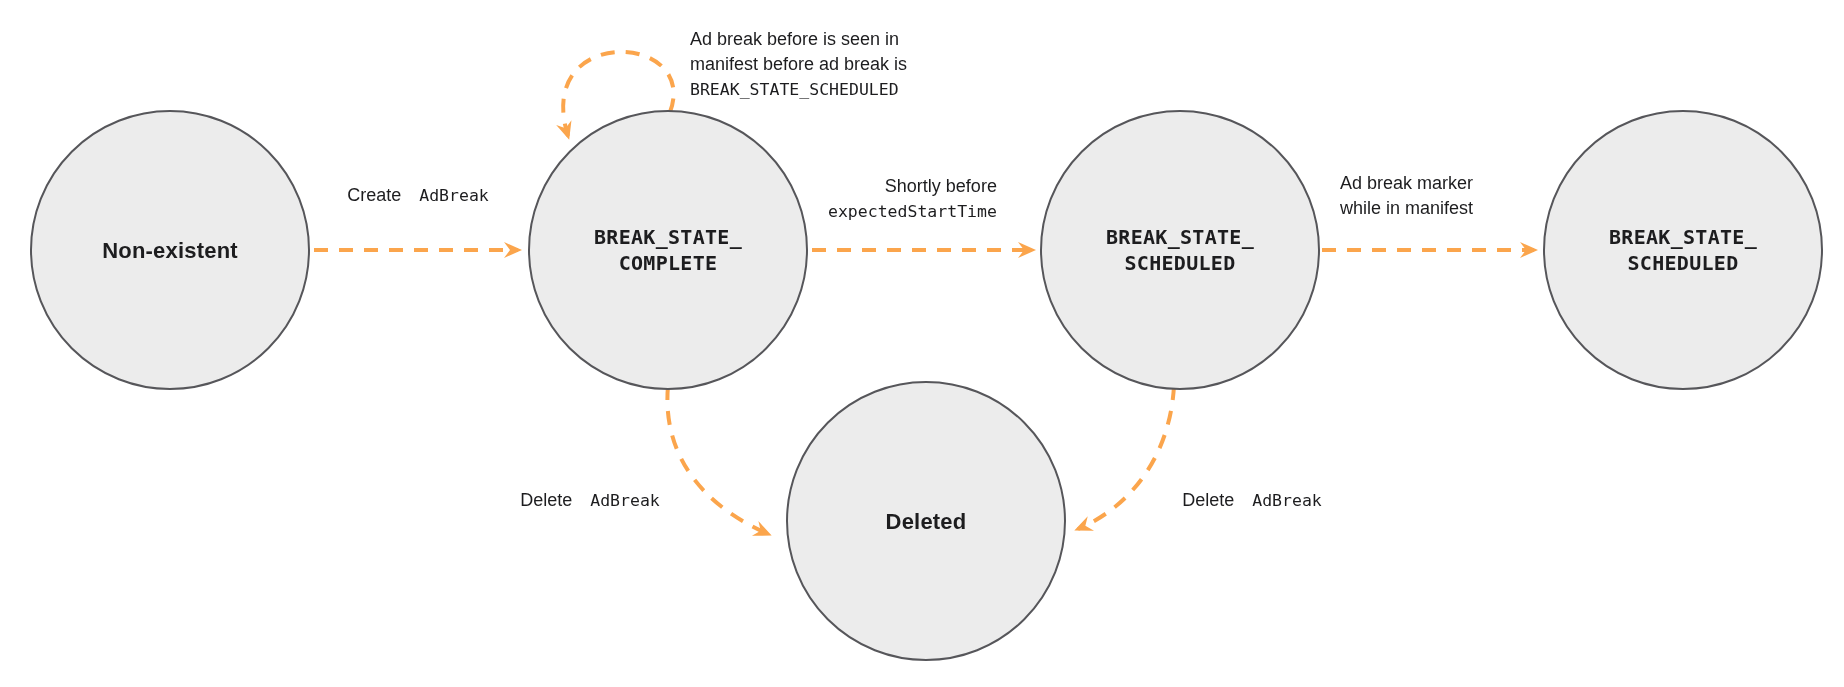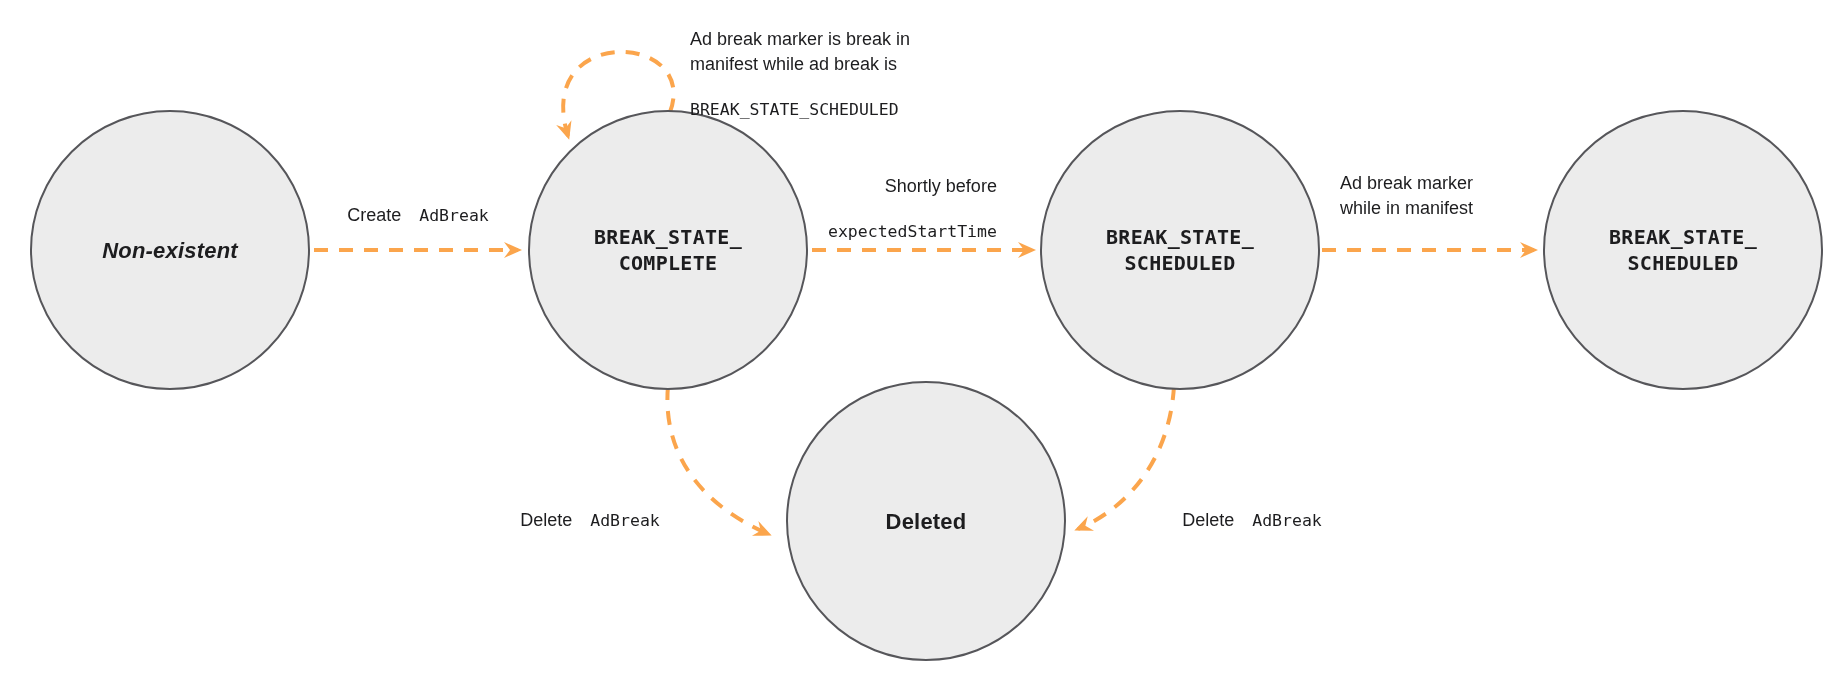--- a/index.html
+++ b/index.html
@@ -15,21 +15,21 @@
   .arrow-layer path.edge{fill:none;stroke:var(--arrow);stroke-width:4;stroke-dasharray:14 11;stroke-linecap:butt;}
   .state{
     position:absolute;width:280px;height:280px;border-radius:50%;
     background:var(--fill);border:2px solid var(--border);
     display:flex;flex-direction:column;align-items:center;justify-content:center;
     text-align:center;
   }
   .state .name{font-weight:bold;font-size:22px;line-height:27px;letter-spacing:.2px;}
   .state .name-code{font-family:"DejaVu Sans Mono",monospace;font-weight:bold;font-size:20px;line-height:26px;letter-spacing:.3px;text-align:right;}
   .edge-label{position:absolute;font-size:18px;line-height:25px;white-space:nowrap;}
-  .edge-label .code, .code-line{font-family:"DejaVu Sans Mono",monospace;font-size:16.5px;margin-top:20px;}
+  .edge-label .code, .code-line{font-family:"DejaVu Sans Mono",monospace;font-size:16.5px;}
   .row{display:flex;gap:18px;align-items:baseline;justify-content:center;}
 </style>
 </head>
 <body>
 
 <div class="canvas">
 
   <svg class="arrow-layer" viewBox="0 0 1844 687" xmlns="http://www.w3.org/2000/svg">
     <defs>
       <marker id="ah" markerUnits="userSpaceOnUse" markerWidth="20" markerHeight="18" refX="14" refY="8" orient="auto">
@@ -37,21 +37,21 @@
       </marker>
     </defs>
     <path class="edge" d="M 314 250 H 518" marker-end="url(#ah)"></path>
     <path class="edge" d="M 670 112 C 700 32, 533 24, 568 136" marker-end="url(#ah)"></path>
     <path class="edge" d="M 812 250 H 1032" marker-end="url(#ah)"></path>
     <path class="edge" d="M 1322 250 H 1534" marker-end="url(#ah)"></path>
     <path class="edge" d="M 668 386 C 662 455, 702 505, 768 534" marker-end="url(#ah)"></path>
     <path class="edge" d="M 1174 386 C 1170 455, 1132 506, 1078 529" marker-end="url(#ah)"></path>
   </svg>
 
-  <div class="state" style="left:30px;top:110px;font-style:italic;">
+  <div class="state" style="left:30px;top:110px;">
     <div class="name">Non-existent</div>
   </div>
 
   <div class="state" style="left:528px;top:110px;">
     <div class="name-code">BREAK_STATE_</div>
     <div class="name-code">COMPLETE</div>
   </div>
 
   <div class="state" style="left:1040px;top:110px;">
     <div class="name-code">BREAK_STATE_</div>
@@ -66,22 +66,22 @@
   <div class="state" style="left:786px;top:381px;">
     <div class="name">Deleted</div>
   </div>
 
   <div class="edge-label row" style="left:306px;top:183px;width:224px;">
     <span>Create</span>
     <span class="code">AdBreak</span>
   </div>
 
   <div class="edge-label" style="left:690px;top:27px;">
-    <div>Ad break marker is break in</div>
-    <div>manifest while ad break is</div>
+    <div>Ad break before is seen in</div>
+    <div>manifest before ad break is</div>
     <div class="code-line">BREAK_STATE_SCHEDULED</div>
   </div>
 
   <div class="edge-label" style="left:828px;top:174px;text-align:right;">
     <div>Shortly before</div>
     <div class="code-line">expectedStartTime</div>
   </div>
 
   <div class="edge-label" style="left:1340px;top:171px;">
     <div>Ad break marker</div>

